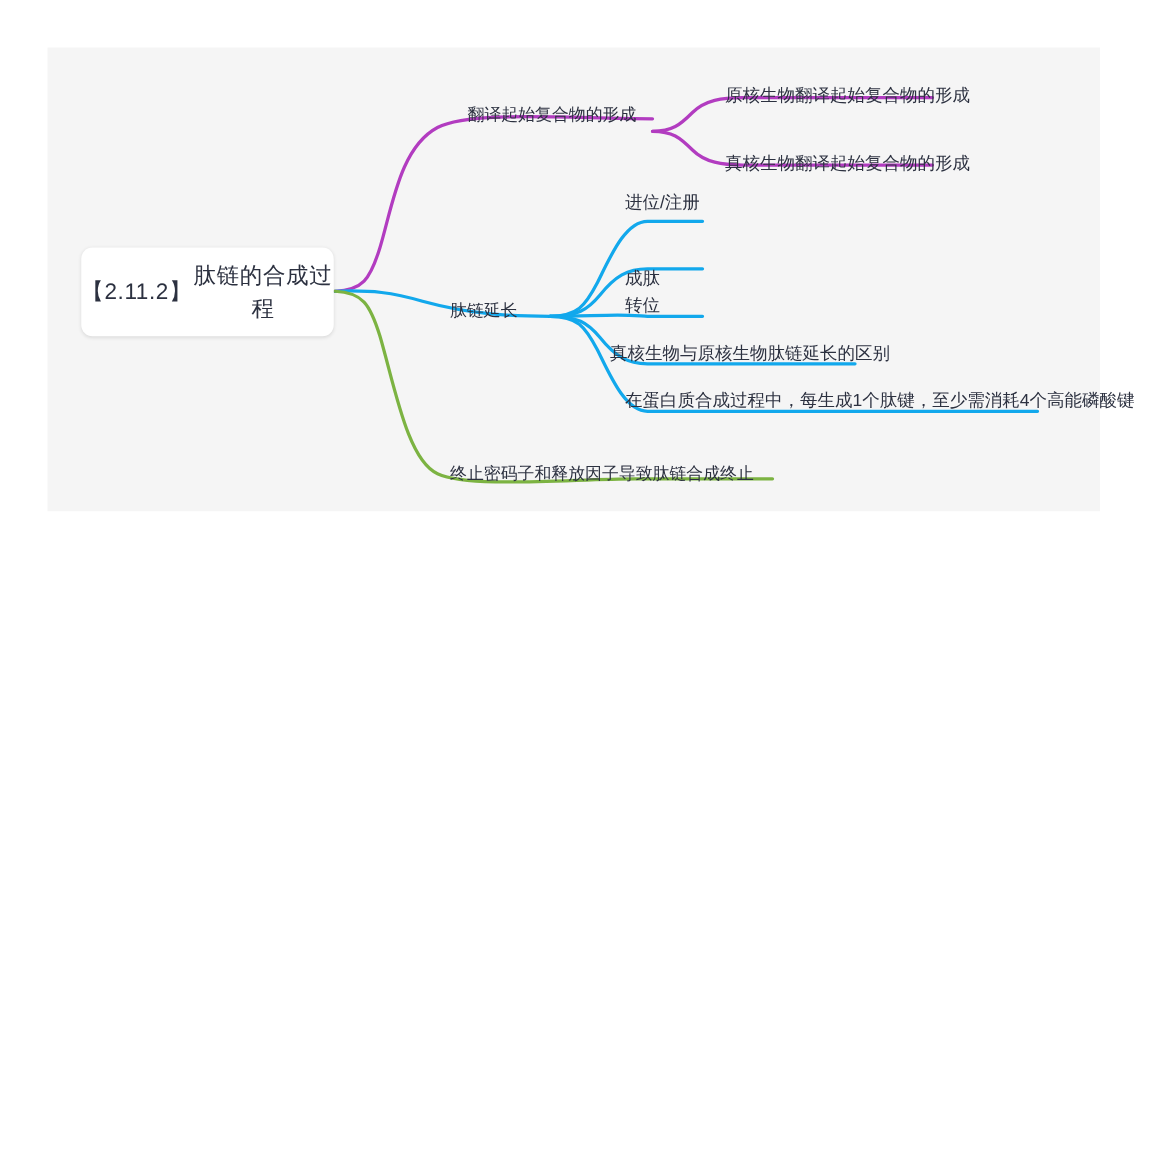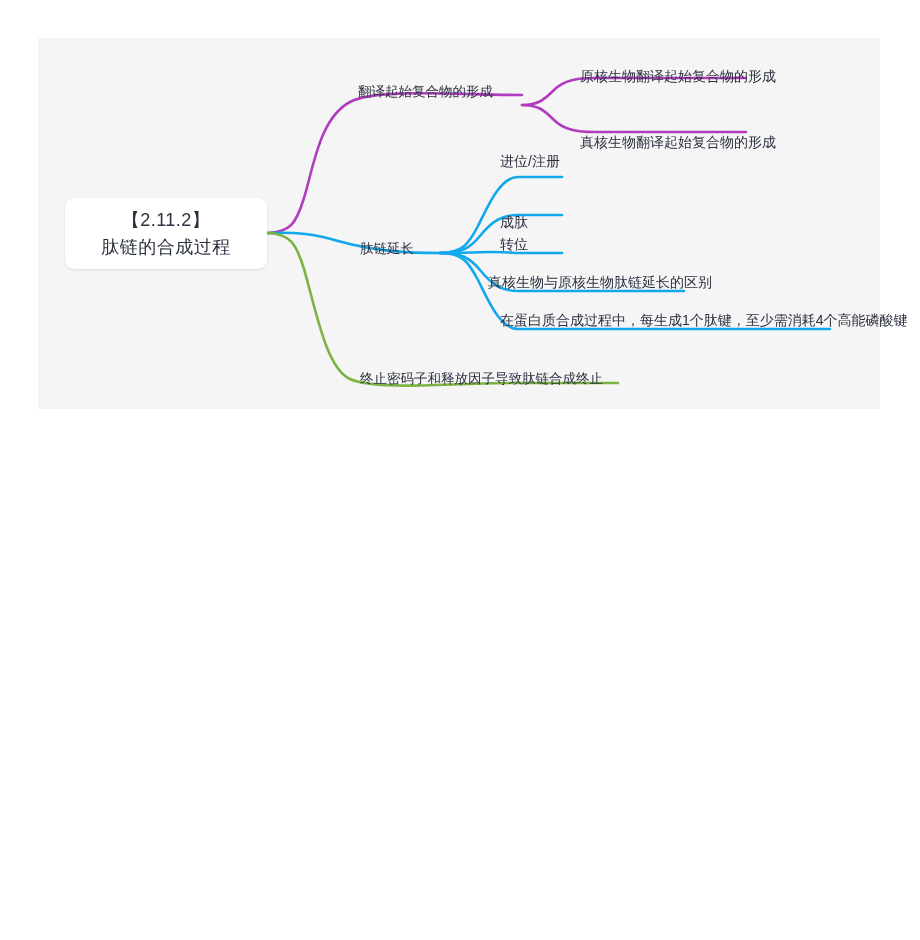--- a/index.html
+++ b/index.html
@@ -38,21 +38,21 @@
   #root-node {
     position: absolute;
     left: 27px;
     top: 160px;
     width: 202px;
     height: 71px;
     background: #ffffff;
     border-radius: 9px;
     box-shadow: 0 1px 3px rgba(0,0,0,0.10);
     display: flex;
-    flex-direction: column;
+    flex-direction: row;
     align-items: center;
     justify-content: center;
   }
   #root-node .root-line {
     color: #2c3140;
     font-size: 18px;
     letter-spacing: 0.5px;
     line-height: 1.5;
     text-align: center;
   }
@@ -89,29 +89,29 @@
     <path d="M 402 215 C 424 215 430 223 440 242 C 450 262 462 291 480 291 L 792 291" fill="none" stroke="#12a8ec" stroke-width="2.6" stroke-linecap="round"></path>
 
     <path d="M 230 195 C 252 196 258 205 266 231 C 278 272 288 330 312 341 C 338 353 420 345 470 345 L 580 345" fill="none" stroke="#7cb342" stroke-width="2.6" stroke-linecap="round"></path>
   </svg>
 
   <div id="root-node">
     <div class="root-line">【2.11.2】</div>
     <div class="root-line">肽链的合成过程</div>
   </div>
 
-  <div class="node-label l1-label" style="left:320px; top:46px;text-align:right;">翻译起始复合物的形成</div>
+  <div class="node-label l1-label" style="left:336px; top:46px;text-align:right;">翻译起始复合物的形成</div>
 
   <div class="node-label l1-label" style="left:322px; top:203px;">肽链延长</div>
 
   <div class="node-label l1-label" style="left:322px; top:333px;">终止密码子和释放因子导致肽链合成终止</div>
 
   <div class="node-label l2-label" style="left:542px; top:30px;">原核生物翻译起始复合物的形成</div>
 
-  <div class="node-label l2-label" style="left:542px; top:84px;margin-top:12px;">真核生物翻译起始复合物的形成</div>
+  <div class="node-label l2-label" style="left:542px; top:84px;">真核生物翻译起始复合物的形成</div>
 
   <div class="node-label l2-label" style="left:462px; top:115px;">进位/注册</div>
 
   <div class="node-label l2-label" style="left:462px; top:176px;">成肽</div>
 
   <div class="node-label l2-label" style="left:462px; top:198px;">转位</div>
 
   <div class="node-label l2-label" style="left:450px; top:236px;">真核生物与原核生物肽链延长的区别</div>
 
   <div class="node-label l2-label" style="left:462px; top:274px;text-align:right;">在蛋白质合成过程中，每生成1个肽键，至少需消耗4个高能磷酸键</div>

